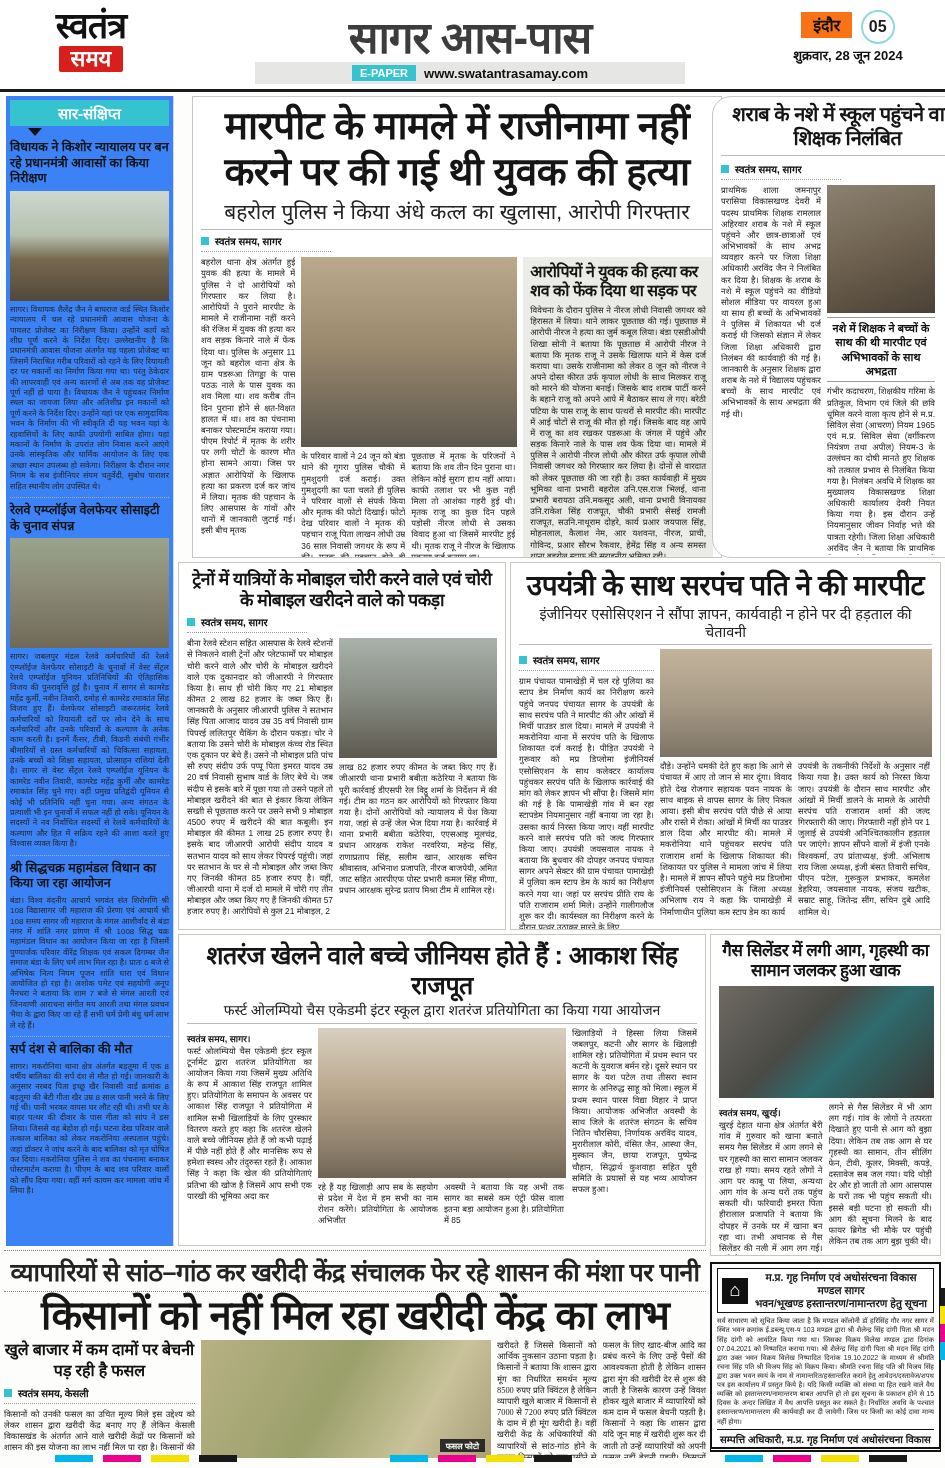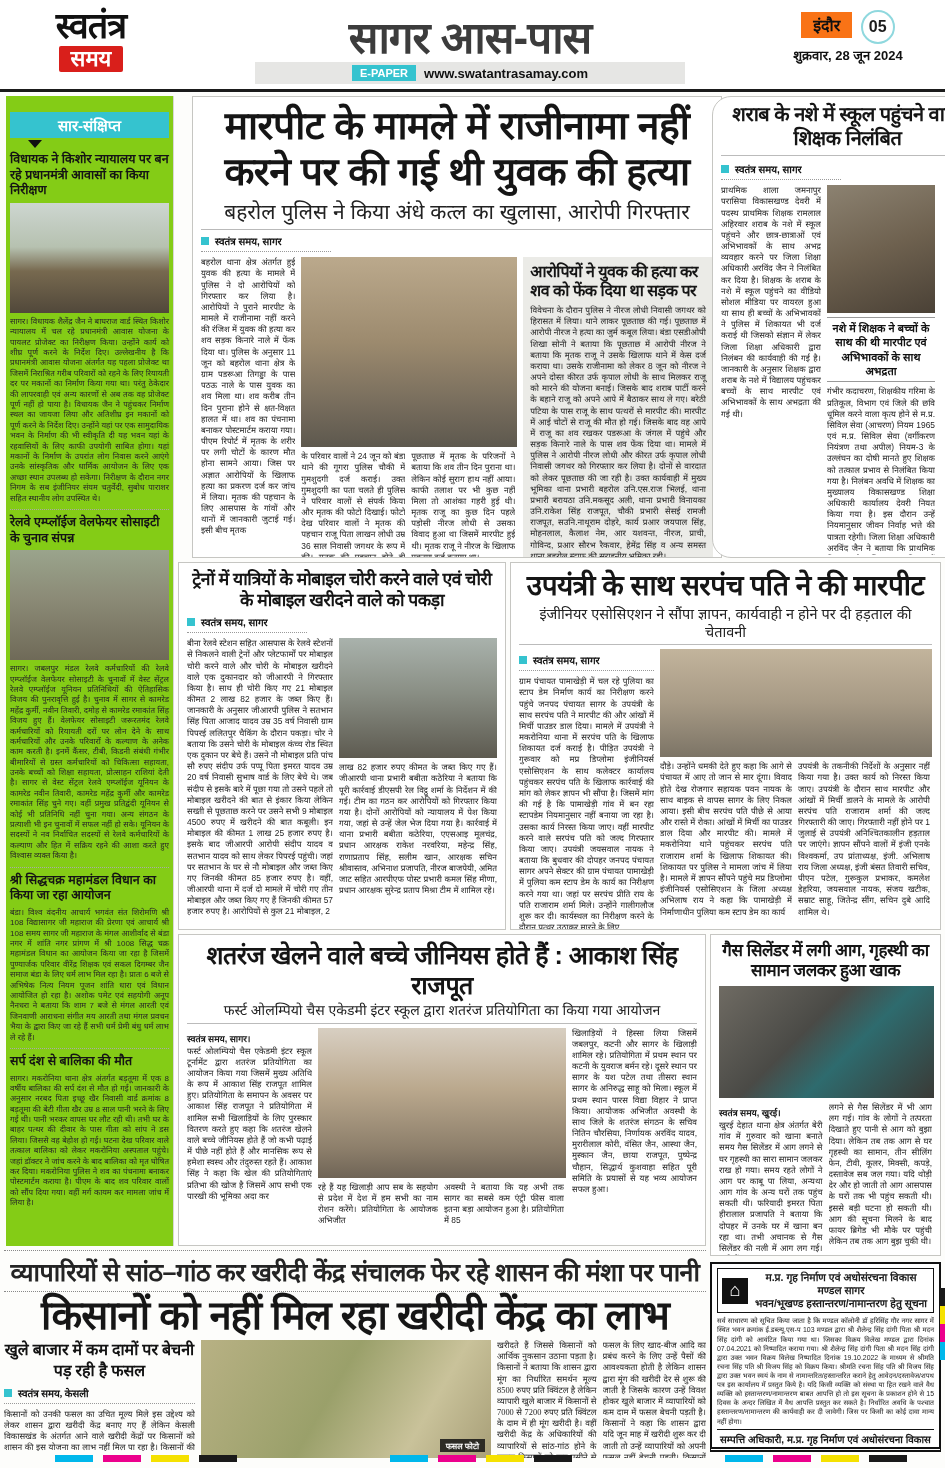--- a/index.html
+++ b/index.html
@@ -30,21 +30,21 @@
   .subhl{font-weight:400;color:#222;text-align:center;line-height:1.25;}
   .byline{display:flex;align-items:center;gap:6px;font-weight:700;font-size:10px;color:#111;
           border-bottom:1px dotted #9a9a9a;padding-bottom:3px;margin:4px 0 5px;}
   .sq{width:8px;height:8px;background:#35c3cf;flex:0 0 auto;}
   .body-text{font-size:8.4px;line-height:1.33;text-align:justify;color:#262626;}
   .cols{display:flex;gap:6px;}
   .photo{background:#999;position:relative;flex:0 0 auto;}
   .cap{font-weight:700;text-align:center;color:#111;}
   .graybox{background:#ebebe7;padding:6px 7px;overflow:hidden;}
   
-  .sidebar{left:6px;top:96px;width:168px;height:1150px;background:#84cc16;border-right:1px solid #d8d8d4;padding:16px 4px;overflow:hidden;}
+  .sidebar{left:6px;top:96px;width:168px;height:1150px;background:#3b82f6;border-right:1px solid #d8d8d4;padding:4px 4px;overflow:hidden;}
   .side-head{background:#35c3cf;color:#fff;font-weight:800;font-size:15px;text-align:center;
              padding:3px 0;margin-bottom:2px;}
   .side-tri{width:0;height:0;border-left:7px solid transparent;border-right:7px solid transparent;
             border-top:8px solid #111;margin-left:18px;}
   .brief-title{font-weight:800;font-size:12.5px;line-height:1.25;color:#141414;margin:4px 0;}
   .brief-body{font-size:8px;line-height:1.3;text-align:justify;color:#262626;}
   .brief-photo{width:100%;height:110px;margin:2px 0 4px;}
   .brief-sep{border-bottom:1px dotted #aaa;margin:5px 0;}
   
   .kicker{font-size:25px;font-weight:600;text-align:center;color:#242424;

